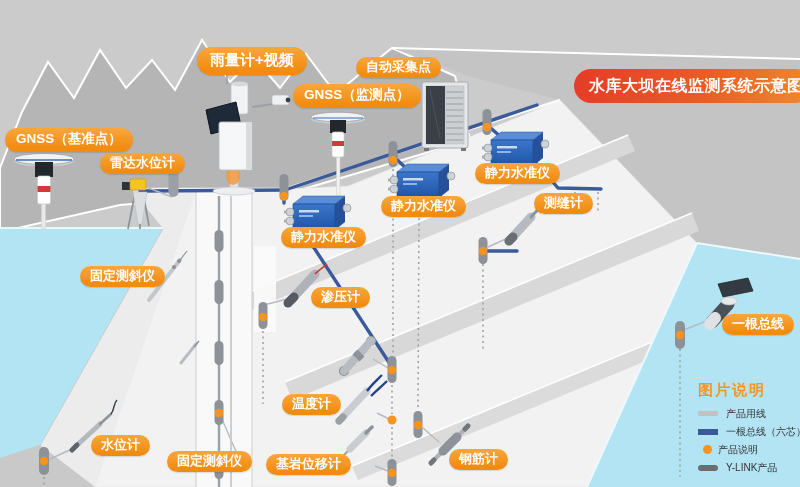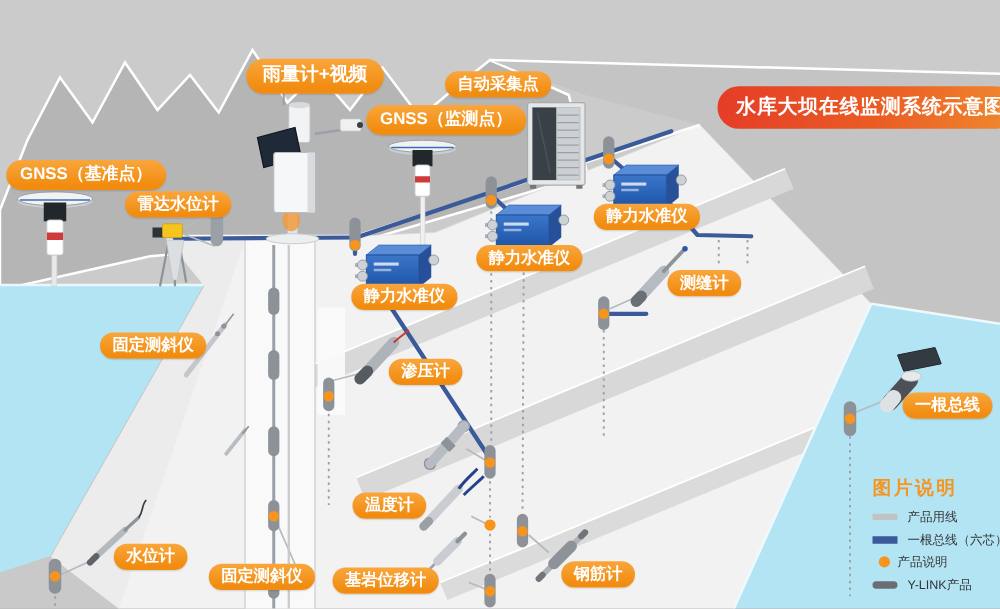--- a/index.html
+++ b/index.html
@@ -302,21 +302,21 @@
 </svg>
 
 <div class="pill pill-lg" style="left:197px;top:47px">雨量计+视频</div>
 <div class="pill" style="left:356px;top:57px">自动采集点</div>
 <div class="pill pill-gnss" style="left:293px;top:84px">GNSS（监测点）</div>
 <div class="pill pill-gnss" style="left:5px;top:128px">GNSS（基准点）</div>
 <div class="pill" style="left:100px;top:153px">雷达水位计</div>
 <div class="pill" style="left:475px;top:163px">静力水准仪</div>
 <div class="pill" style="left:381px;top:196px">静力水准仪</div>
 <div class="pill" style="left:281px;top:227px">静力水准仪</div>
-<div class="pill" style="left:534px;top:216px">测缝计</div>
+<div class="pill" style="left:534px;top:193px">测缝计</div>
 <div class="pill" style="left:311px;top:287px">渗压计</div>
 <div class="pill" style="left:282px;top:394px">温度计</div>
 <div class="pill" style="left:266px;top:454px">基岩位移计</div>
 <div class="pill" style="left:449px;top:449px">钢筋计</div>
 <div class="pill" style="left:91px;top:435px">水位计</div>
 <div class="pill" style="left:80px;top:266px">固定测斜仪</div>
 <div class="pill" style="left:167px;top:451px">固定测斜仪</div>
 <div class="pill" style="left:722px;top:314px">一根总线</div>
 
 <div class="title-banner">水库大坝在线监测系统示意图</div>

